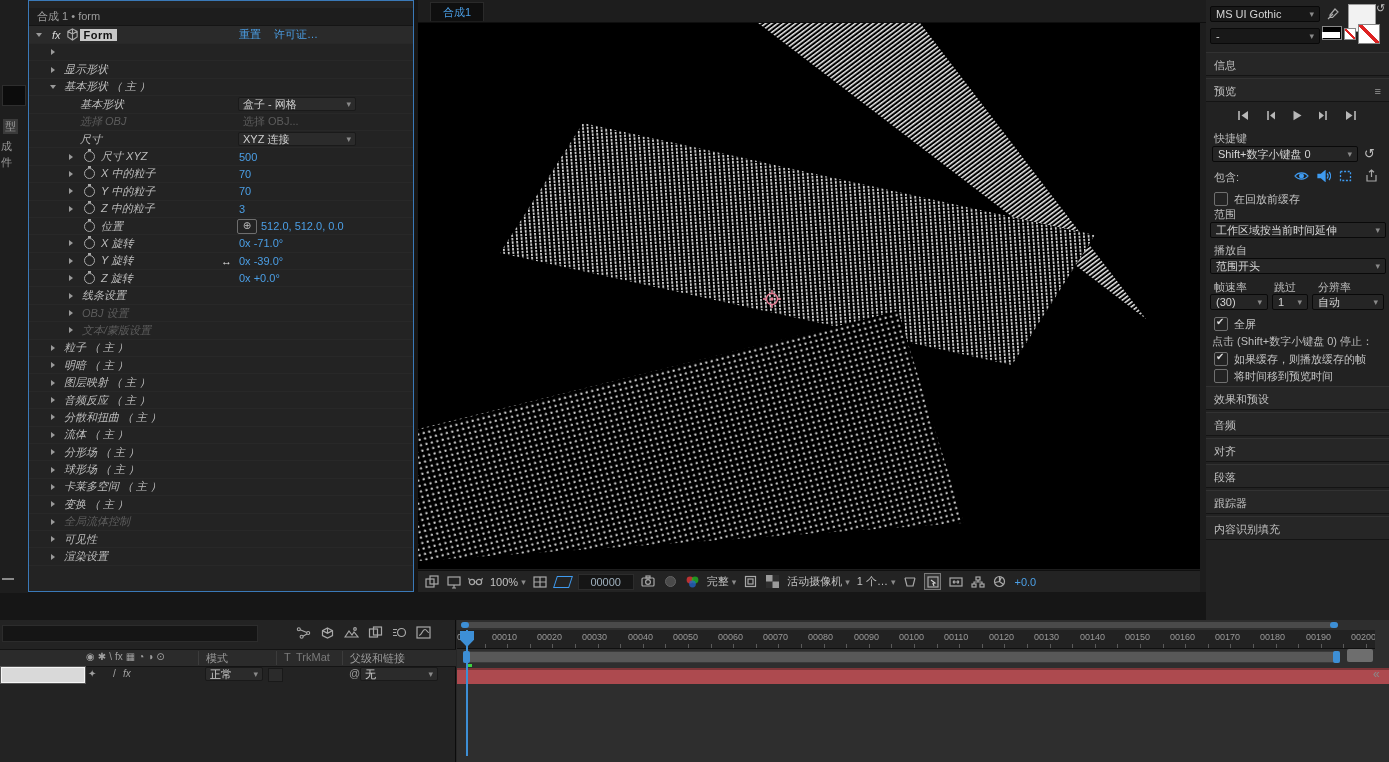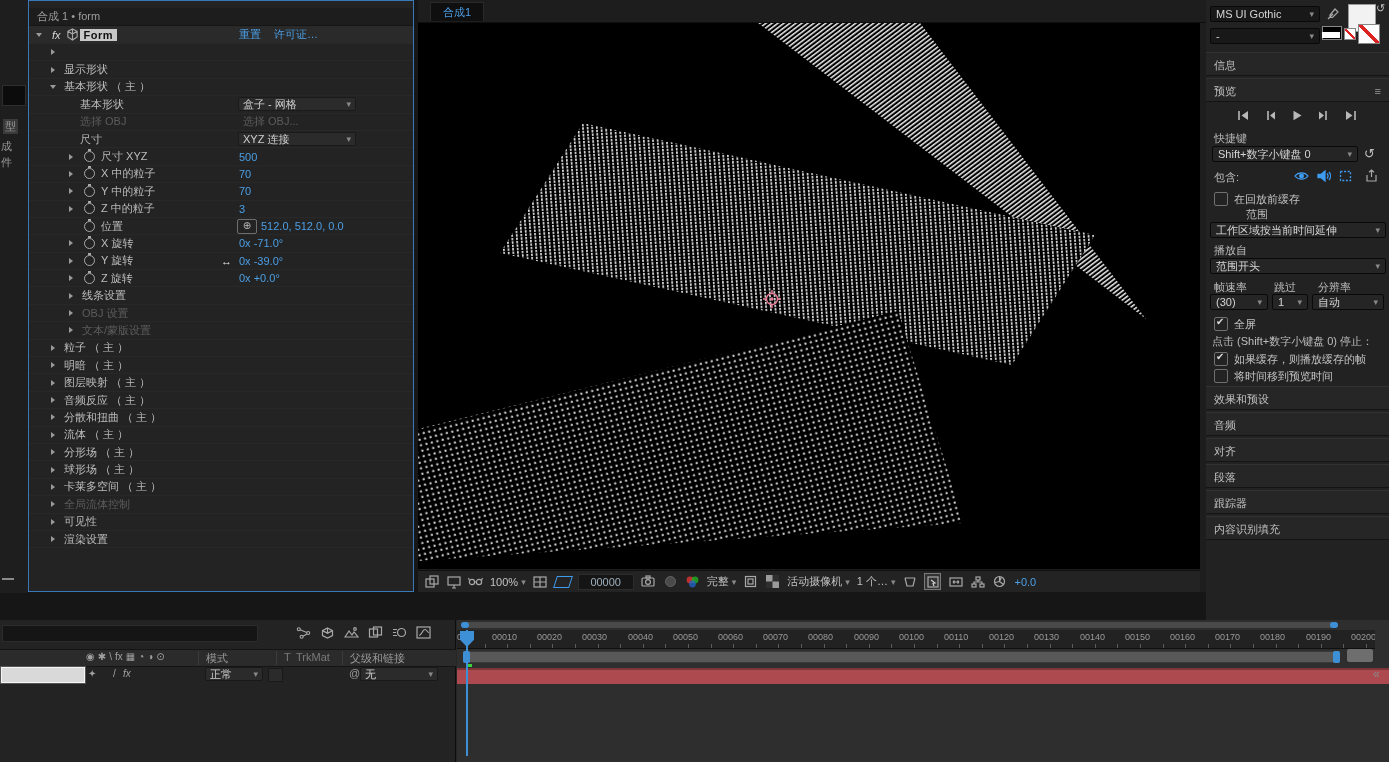--- a/index.html
+++ b/index.html
@@ -12,21 +12,21 @@
   .left-strip{left:0;top:0;width:28px;height:593px;background:#1e1e1e;}
   .ls-box{left:2px;top:85px;width:22px;height:19px;background:#0c0c0c;border:1px solid #2e2e2e;}
   .ls-frag{color:#9a9a9a;font-size:11px;}
 
   
   .ec{left:28px;top:0;width:386px;height:592px;background:#232323;border:1px solid #3a79b8;box-sizing:border-box;}
   .ec-tab{height:17px;line-height:17px;padding-left:8px;background:#1d1d1d;color:#9d9d9d;border-bottom:1px solid #151515;margin-top:7px;}
   .ec-body{position:relative;}
   .r{height:17.4px;display:flex;align-items:center;position:relative;border-bottom:1px solid #282828;box-sizing:border-box;}
   .lv1{padding-left:22px;} .lv2{padding-left:40px;} .ddlbl{padding-left:51px;}
-  .r .lbl{color:#bdbdbd;white-space:nowrap;}
+  .r .lbl{color:#bdbdbd;white-space:nowrap;font-style:italic;}
   .r.dim .lbl,.r.dim .ddv{color:#5c5c5c;}
   .tw{width:10px;height:10px;display:inline-flex;align-items:center;margin-right:3px;flex:none;}
   .tw::before{content:"";width:0;height:0;border-left:4px solid #9a9a9a;border-top:3.5px solid transparent;border-bottom:3.5px solid transparent;}
   .tw.open::before{transform:rotate(90deg);}
   .sw{width:9px;height:9px;border:1px solid #a9a9a9;border-radius:50%;position:relative;margin:0 6px 0 2px;flex:none;}
   .sw::before{content:"";position:absolute;top:-3px;left:2.5px;width:3px;height:2px;background:#a9a9a9;}
   .val{position:absolute;left:210px;color:#4b9fe6;white-space:nowrap;}
   .dd{position:absolute;left:209px;width:118px;height:14px;background:#2b2b2b;border:1px solid #1a1a1a;border-radius:2px;
       display:flex;align-items:center;padding:0 4px;box-sizing:border-box;color:#cfcfcf;}
   .dd::after{content:"▾";margin-left:auto;color:#8a8a8a;font-size:9px;}
@@ -258,20 +258,24 @@
         <span class="lbl">分形场 （ 主 ）</span>
       </div>
       <div class="r lv1">
         <span class="tw"></span>
         <span class="lbl">球形场 （ 主 ）</span>
       </div>
       <div class="r lv1">
         <span class="tw"></span>
         <span class="lbl">卡莱多空间 （ 主 ）</span>
       </div>
+      <div class="r lv1">
+        <span class="tw"></span>
+        <span class="lbl">变换 （ 主 ）</span>
+      </div>
       <div class="r lv1 dim">
         <span class="tw"></span>
         <span class="lbl">全局流体控制</span>
       </div>
       <div class="r lv1">
         <span class="tw"></span>
         <span class="lbl">可见性</span>
       </div>
       <div class="r lv1">
         <span class="tw"></span>
@@ -510,21 +514,21 @@
       <svg class="ic" width="13" height="13" viewBox="0 0 13 13">
           <path d="M2 6v6h9V6M6.5 8V1M4 3.2L6.5 1 9 3.2"></path>
         </svg>
       </span>
 
     <div class="chkrow abs" style="left:2px;top:188px;">
       <span class="cb"></span>
       <span>在回放前缓存</span>
     </div>
 
-    <div class="abs rp-lbl" style="left:8px;top:207px;margin-left:32px;">范围</div>
+    <div class="abs rp-lbl" style="left:8px;top:207px;">范围</div>
     <div class="abs" style="left:4px;top:222px;width:176px;">
       <div class="rp-dd" style="background:#252525;justify-content:center;">
           <span>工作区域按当前时间延伸</span>
         </div>
     </div>
 
     <div class="abs rp-lbl" style="left:8px;top:243px;">播放自</div>
     <div class="abs" style="left:4px;top:258px;width:176px;">
       <div class="rp-dd" style="background:#252525;">
           <span>范围开头</span>

